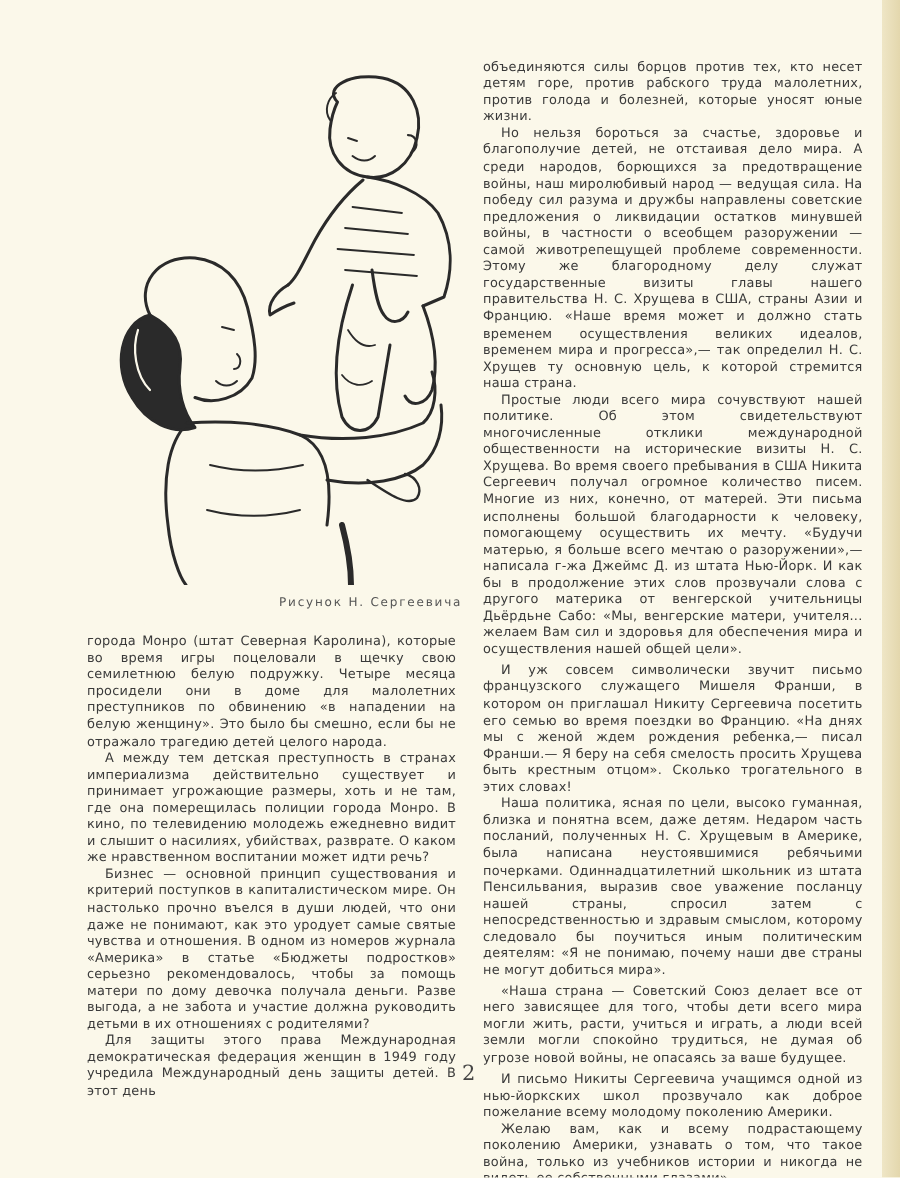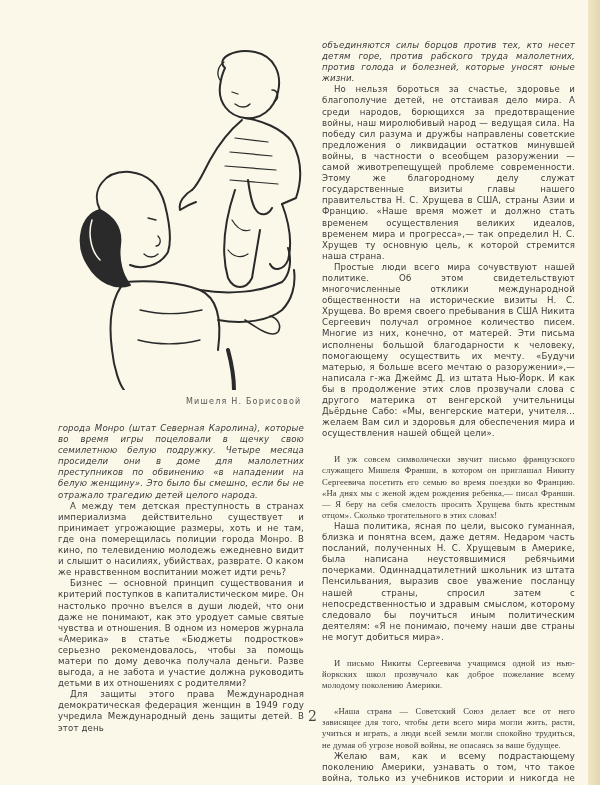--- a/index.html
+++ b/index.html
@@ -14,22 +14,22 @@
     background: linear-gradient(to right, #efe6c6, #e3d7ad);
   }
   .col {
     position: absolute;
     font-size: 8.6px;
     line-height: 11.1px;
     text-align: justify;
     letter-spacing: 0.15px;
   }
   .col p { margin: 0; text-indent: 12px; }
-  .col p.noindent { text-indent: 0; font-style: italic; }
-  .col p.gap { margin-top: 15px; font-family: Liberation Serif, serif; }
+  .col p.noindent { text-indent: 0; }
+  .col p.gap { margin-top: 3px; }
   #left-col { left: 58px; top: 423px; width: 246px; }
   #right-col { left: 322px; top: 40px; width: 253px; }
   .illustration {
     position: absolute; left: 20px; top: 20px; width: 290px; height: 370px;
   }
   .caption {
     position: absolute; left: 186px; top: 397px; font-size: 8px;
     letter-spacing: 1.2px; color: #555;
   }
   .page-number {
@@ -69,34 +69,34 @@
     <path d="M105 262 C92 275 88 300 92 330 C94 350 100 365 104 370"></path>
     <path d="M105 262 C130 260 160 262 180 270 C198 278 202 300 198 330"></path>
     <path d="M120 290 C140 295 160 295 182 290 M118 320 C138 325 160 325 180 320" stroke-width="1.3"></path>
     <path d="M180 270 C210 275 240 272 262 262 C270 255 272 240 268 228"></path>
     <path d="M198 300 C225 305 250 300 262 290 C272 280 276 265 274 250"></path>
     <path d="M208 330 C212 345 214 360 214 370" stroke-width="4"></path>
     <path d="M225 300 C240 310 252 318 258 312 C262 306 258 298 250 296" stroke-width="1.6"></path>
   </svg>
 </div>
 
-<div class="caption">Мишеля Н. Борисовой</div>
+<div class="caption">Рисунок Н. Сергеевича</div>
 
 <div class="col" id="left-col">
   <p class="noindent">города Монро (штат Северная Каролина), которые во время игры поцеловали в щечку свою семилетнюю белую подружку. Четыре месяца просидели они в доме для малолетних преступников по обвинению «в нападении на белую женщину». Это было бы смешно, если бы не отражало трагедию детей целого народа.</p>
   <p>А между тем детская преступность в странах империализма действительно существует и принимает угрожающие размеры, хоть и не там, где она померещилась полиции города Монро. В кино, по телевидению молодежь ежедневно видит и слышит о насилиях, убийствах, разврате. О каком же нравственном воспитании может идти речь?</p>
   <p>Бизнес — основной принцип существования и критерий поступков в капиталистическом мире. Он настолько прочно въелся в души людей, что они даже не понимают, как это уродует самые святые чувства и отношения. В одном из номеров журнала «Америка» в статье «Бюджеты подростков» серьезно рекомендовалось, чтобы за помощь матери по дому девочка получала деньги. Разве выгода, а не забота и участие должна руководить детьми в их отношениях с родителями?</p>
   <p>Для защиты этого права Международная демократическая федерация женщин в 1949 году учредила Международный день защиты детей. В этот день</p>
 </div>
 
 <div class="col" id="right-col">
   <p class="noindent">объединяются силы борцов против тех, кто несет детям горе, против рабского труда малолетних, против голода и болезней, которые уносят юные жизни.</p>
   <p>Но нельзя бороться за счастье, здоровье и благополучие детей, не отстаивая дело мира. А среди народов, борющихся за предотвращение войны, наш миролюбивый народ — ведущая сила. На победу сил разума и дружбы направлены советские предложения о ликвидации остатков минувшей войны, в частности о всеобщем разоружении — самой животрепещущей проблеме современности. Этому же благородному делу служат государственные визиты главы нашего правительства Н. С. Хрущева в США, страны Азии и Францию. «Наше время может и должно стать временем осуществления великих идеалов, временем мира и прогресса»,— так определил Н. С. Хрущев ту основную цель, к которой стремится наша страна.</p>
   <p>Простые люди всего мира сочувствуют нашей политике. Об этом свидетельствуют многочисленные отклики международной общественности на исторические визиты Н. С. Хрущева. Во время своего пребывания в США Никита Сергеевич получал огромное количество писем. Многие из них, конечно, от матерей. Эти письма исполнены большой благодарности к человеку, помогающему осуществить их мечту. «Будучи матерью, я больше всего мечтаю о разоружении»,— написала г-жа Джеймс Д. из штата Нью-Йорк. И как бы в продолжение этих слов прозвучали слова с другого материка от венгерской учительницы Дьёрдьне Сабо: «Мы, венгерские матери, учителя... желаем Вам сил и здоровья для обеспечения мира и осуществления нашей общей цели».</p>
   <p class="gap">И уж совсем символически звучит письмо французского служащего Мишеля Франши, в котором он приглашал Никиту Сергеевича посетить его семью во время поездки во Францию. «На днях мы с женой ждем рождения ребенка,— писал Франши.— Я беру на себя смелость просить Хрущева быть крестным отцом». Сколько трогательного в этих словах!</p>
   <p>Наша политика, ясная по цели, высоко гуманная, близка и понятна всем, даже детям. Недаром часть посланий, полученных Н. С. Хрущевым в Америке, была написана неустоявшимися ребячьими почерками. Одиннадцатилетний школьник из штата Пенсильвания, выразив свое уважение посланцу нашей страны, спросил затем с непосредственностью и здравым смыслом, которому следовало бы поучиться иным политическим деятелям: «Я не понимаю, почему наши две страны не могут добиться мира».</p>
+  <p class="gap">«Наша страна — Советский Союз делает все от него зависящее для того, чтобы дети всего мира могли жить, расти, учиться и играть, а люди всей земли могли спокойно трудиться, не думая об угрозе новой войны, не опасаясь за ваше будущее.</p>
   <p class="gap">И письмо Никиты Сергеевича учащимся одной из нью-йоркских школ прозвучало как доброе пожелание всему молодому поколению Америки.</p>
-  <p class="gap">«Наша страна — Советский Союз делает все от него зависящее для того, чтобы дети всего мира могли жить, расти, учиться и играть, а люди всей земли могли спокойно трудиться, не думая об угрозе новой войны, не опасаясь за ваше будущее.</p>
   <p>Желаю вам, как и всему подрастающему поколению Америки, узнавать о том, что такое война, только из учебников истории и никогда не видеть ее собственными глазами».</p>
 
 </div>
 
 <div class="page-number">2</div>
 
 </body></html>

